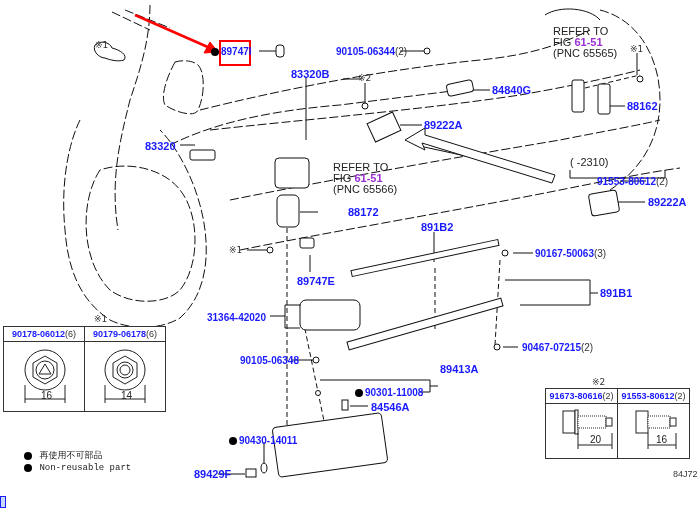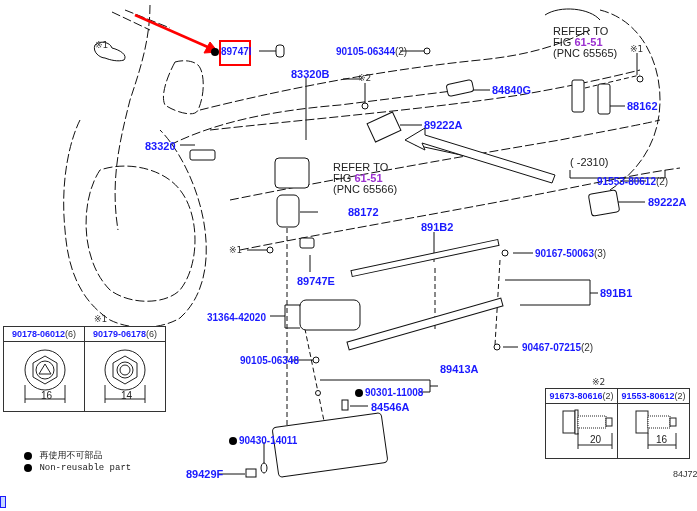--- a/index.html
+++ b/index.html
@@ -149,21 +149,21 @@
 <div class="lbl" style="left:207px;top:312px;">31364-42020</div>
 <div class="lbl" style="left:240px;top:355px;">90105-06348</div>
 <div class="lbl big" style="left:440px;top:364px;text-align:center;">89413A</div>
 
 <span class="dot" style="position:absolute;left:355px;top:389px;"></span>
 <div class="lbl" style="left:365px;top:387px;">90301-11008</div>
 <div class="lbl big" style="left:371px;top:402px;">84546A</div>
 
 <span class="dot" style="position:absolute;left:229px;top:437px;"></span>
 <div class="lbl" style="left:239px;top:435px;">90430-14011</div>
-<div class="lbl big" style="left:186px;top:469px;">89429F</div>
+<div class="lbl big" style="left:194px;top:469px;">89429F</div>
 
 <div class="note" style="left:553px;top:26px;">
   <div>REFER TO</div>
   <div><span>FIG </span><span class="fig">61-51</span></div>
   <div>(PNC 65565)</div>
 </div>
 <div class="note" style="left:333px;top:162px;">
   <div>REFER TO</div>
   <div><span>FIG </span><span class="fig">61-51</span></div>
   <div>(PNC 65566)</div>

